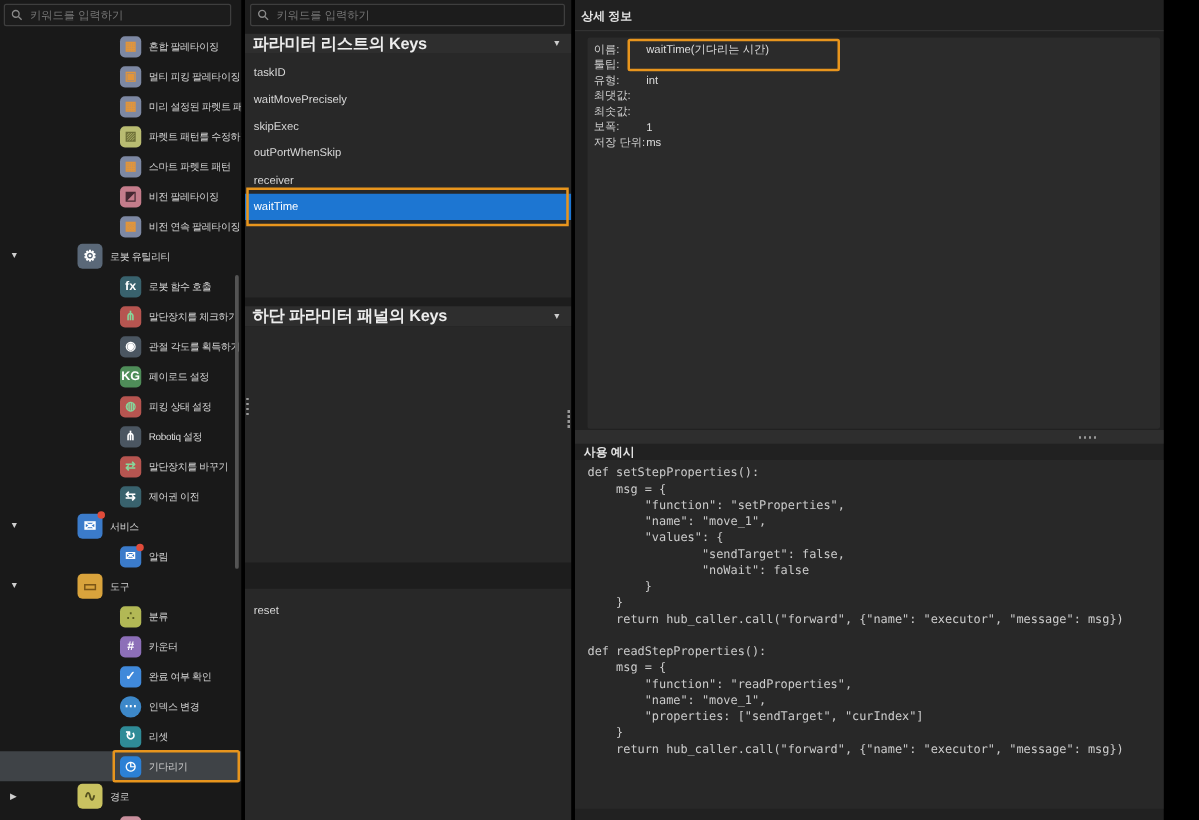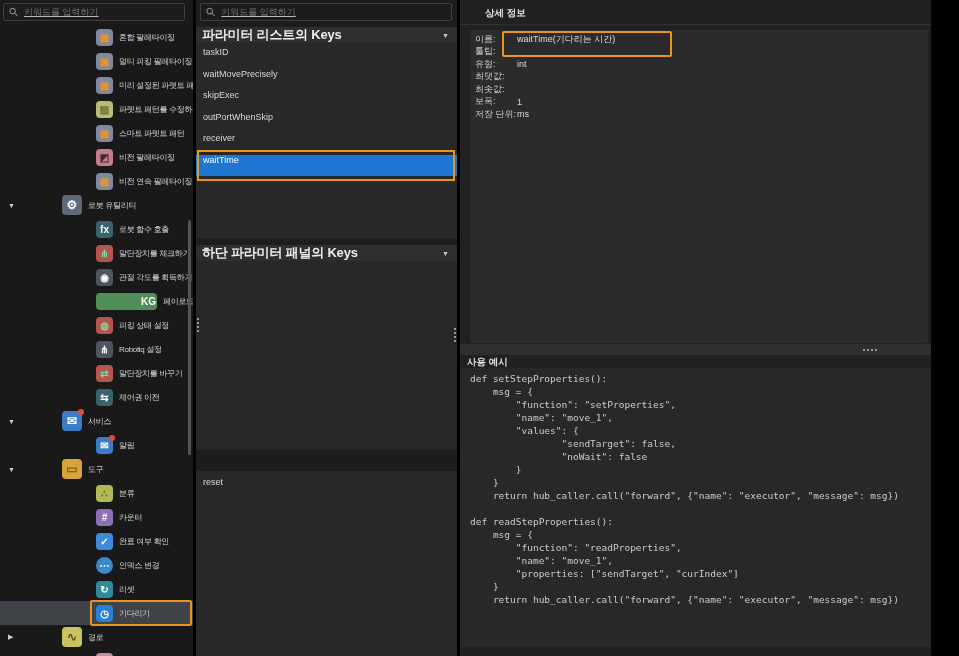--- a/index.html
+++ b/index.html
@@ -4,21 +4,21 @@
 <style>
   html,body{margin:0;padding:0;background:#000;}
   .root{position:relative;width:959px;height:656px;background:#000;overflow:hidden;
         font-family:"Liberation Sans",sans-serif;-webkit-font-smoothing:antialiased;}
 
   
   .sidebar{position:absolute;left:0;top:0;width:193px;height:656px;background:#191919;overflow:hidden;}
   .searchbox{position:absolute;height:16px;background:#1c1c1c;border:1px solid #3e3e3e;border-radius:2px;
              display:flex;align-items:center;gap:4px;padding:0 5px;}
   .searchbox input{background:transparent;border:none;outline:none;color:#bbbbbb;font-size:9px;width:100%;
-                   font-family:"Liberation Sans",sans-serif;text-decoration:underline;}
+                   font-family:"Liberation Sans",sans-serif;}
   .searchbox input::placeholder{color:#757575;}
   .sb-search{left:3px;top:3px;width:170px;}
   .tree{position:absolute;left:0;top:25px;width:193px;}
   .srow{position:relative;height:24px;display:flex;align-items:center;}
   .srow .tri{position:absolute;left:8px;top:50%;transform:translateY(-50%);font-size:7px;color:#cfcfcf;width:12px;}
   .sicon{border-radius:4px;display:flex;align-items:center;justify-content:center;position:relative;flex:none;
          font-weight:bold;}
   .srow.child .sicon{margin-left:96px;width:17px;height:17px;font-size:10px;}
   .srow.section .sicon{margin-left:62px;width:20px;height:20px;font-size:12px;}
   .sicon .badge{position:absolute;right:-2px;top:-2px;width:6px;height:6px;border-radius:50%;background:#e04b3a;}
@@ -29,29 +29,29 @@
   .sthumb{position:absolute;left:188px;top:220px;width:3px;height:235px;background:#545454;border-radius:2px;}
 
   
   .middle{position:absolute;left:196px;top:0;width:261px;height:656px;background:#1d1d1d;overflow:hidden;}
   .mid-search{left:4px;top:3px;width:240px;}
   .mhead{position:absolute;left:0;width:100%;height:16px;background:#2e2e2e;display:flex;align-items:center;
          padding:0 8px 0 6px;box-sizing:border-box;}
   .mhead .mtitle{font-size:13px;font-weight:bold;color:#ececec;letter-spacing:-0.2px;}
   .mhead .caret{margin-left:auto;font-size:7px;color:#cccccc;}
   .mlist{position:absolute;left:0;width:100%;background:#282828;box-sizing:border-box;}
-  .mrow{height:21.5px;display:flex;padding-left:7px;font-size:9px;color:#d8d8d8;position:relative;}
+  .mrow{height:21.5px;display:flex;align-items:center;padding-left:7px;font-size:9px;color:#d8d8d8;position:relative;}
   .mrow.selected{background:#1d76d2;color:#ffffff;}
   .mselbox{position:absolute;left:1px;right:2px;top:-5px;bottom:-5px;border:2px solid #e8951d;pointer-events:none;}
   .vdots{position:absolute;width:2px;height:16px;
          background-image:repeating-linear-gradient(to bottom,#999999 0 2px,transparent 2px 4px);}
 
   
   .right{position:absolute;left:460px;top:0;width:471px;height:656px;background:#212121;overflow:hidden;}
-  .rtitle{position:absolute;left:25px;top:7px;font-size:9.5px;font-weight:bold;color:#e2e2e2;}
+  .rtitle{position:absolute;left:5px;top:7px;font-size:9.5px;font-weight:bold;color:#e2e2e2;}
   .rsep{position:absolute;left:0;top:24px;width:100%;height:1px;background:#323232;}
   .detailbox{position:absolute;left:10px;top:30px;width:458px;height:313px;background:#2b2b2b;border-radius:2px;}
   .fields{padding-top:3px;}
   .frow{display:flex;height:12.5px;align-items:center;padding-left:5px;font-size:9px;}
   .flabel{width:42px;flex:none;color:#cfcfcf;white-space:nowrap;}
   .fvalue{color:#dedede;white-space:nowrap;}
   .namebox{position:absolute;left:32px;top:1px;width:166px;height:22px;border:2px solid #e8951d;border-radius:2px;pointer-events:none;}
   .splitter{position:absolute;left:0;top:344px;width:100%;height:11px;background:#2e2e2e;}
   .hdots{position:absolute;left:403px;top:349px;width:15px;height:2px;
          background-image:repeating-linear-gradient(to right,#999999 0 2px,transparent 2px 4px);}
@@ -113,21 +113,21 @@
         </div>
         <div class="srow child">
           <span class="sicon" style="background: rgb(182, 85, 80); color: rgb(134, 215, 155);">⋔</span>
           <span class="slabel">말단장치를 체크하기</span>
         </div>
         <div class="srow child">
           <span class="sicon" style="background: rgb(75, 86, 97); color: rgb(255, 255, 255);">◉</span>
           <span class="slabel">관절 각도를 획득하기</span>
         </div>
         <div class="srow child">
-          <span class="sicon" style="background: rgb(79, 141, 89); color: rgb(255, 255, 255); padding-left: 44px;">KG</span>
+          <span class="sicon" style="background: rgb(79, 141, 89); color: rgb(255, 255, 255);">KG</span>
           <span class="slabel">페이로드 설정</span>
         </div>
         <div class="srow child">
           <span class="sicon" style="background: rgb(182, 85, 80); color: rgb(134, 215, 155);">◍</span>
           <span class="slabel">피킹 상태 설정</span>
         </div>
         <div class="srow child">
           <span class="sicon" style="background: rgb(75, 86, 97); color: rgb(255, 255, 255);">⋔</span>
           <span class="slabel">Robotiq 설정</span>
         </div>

